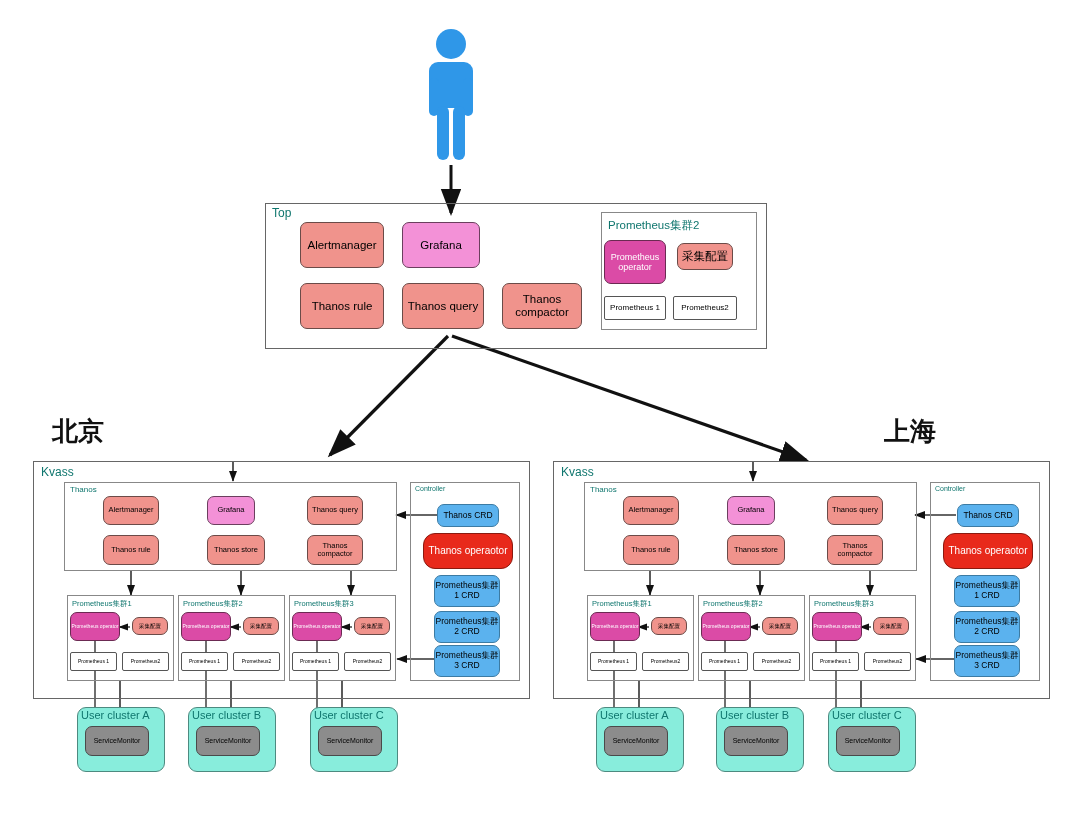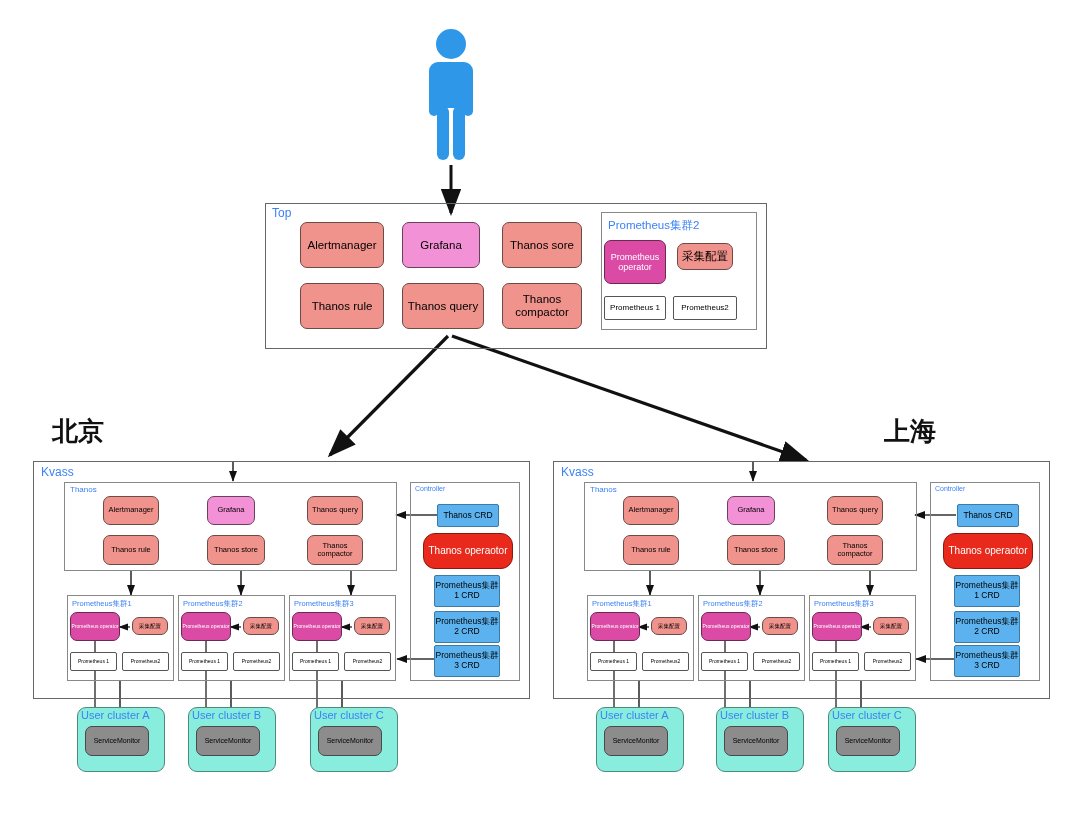--- a/index.html
+++ b/index.html
@@ -28,21 +28,21 @@
     color: #000;
   }
   
   .frame {
     position: absolute;
     border: 1px solid #666;
     background: transparent;
   }
   .frame-title {
     position: absolute;
-    color: #3b82f6;
+    color: #0f766e;
     white-space: nowrap;
   }
   .frame-thin { border: 1px solid #888; }
 
   
   .salmon {
     background: #F0938C;
     border: 1px solid #6b4b48;
     border-radius: 7px;
   }
@@ -83,21 +83,21 @@
     border: 1px solid #4a4a4a;
     border-radius: 7px;
   }
 
   
   .t-top      { font-size: 11.5px; }
   .t-topsm    { font-size: 10px; }
   .t-small    { font-size: 7.5px; }
   .t-tiny     { font-size: 5.6px; }
   .t-micro    { font-size: 5px; }
-  .t-blue     { font-size: 8.5px; }
+  .t-blue     { font-size: 8.5px; border-radius: 7px; }
   .t-red      { font-size: 10px; }
   .t-frame    { font-size: 12px; }
   .t-frame-sm { font-size: 8px; }
   .t-frame-xs { font-size: 7px; }
   .t-cluster  { font-size: 11px; }
   .t-sm-label { font-size: 7.5px; }
 
   .region-label {
     position: absolute;
     font-size: 26px;
@@ -191,21 +191,20 @@
     <rect x="42" y="50" width="10" height="38" rx="5" fill="#2F97E8"></rect>
     <rect x="16" y="78" width="12" height="54" rx="6" fill="#2F97E8"></rect>
     <rect x="32" y="78" width="12" height="54" rx="6" fill="#2F97E8"></rect>
   </svg>
 
   <div class="frame" style="left:265px; top:203px; width:502px; height:146px;"></div>
   <div class="frame-title t-frame" style="left:272px; top:206px;">Top</div>
 
   <div class="node salmon t-top" style="left:300px; top:222px; width:84px; height:46px;">Alertmanager</div>
   <div class="node pinkmag t-top" style="left:402px; top:222px; width:78px; height:46px;">Grafana</div>
-  <div class="node salmon t-top" style="left:502px; top:222px; width:80px; height:46px;">Thanos sore</div>
 
   <div class="node salmon t-top" style="left:300px; top:283px; width:84px; height:46px;">Thanos rule</div>
   <div class="node salmon t-top" style="left:402px; top:283px; width:82px; height:46px;">Thanos query</div>
   <div class="node salmon t-top" style="left:502px; top:283px; width:80px; height:46px;">Thanos compactor</div>
 
   <div class="frame frame-thin" style="left:601px; top:212px; width:156px; height:118px;"></div>
   <div class="frame-title t-topsm" style="left:608px; top:218px; font-size:11.5px;">Prometheus集群2</div>
   <div class="node deeppink t-small" style="left:604px; top:240px; width:62px; height:44px; font-size:9px;">Prometheus operator</div>
   <div class="node salmon t-top" style="left:677px; top:243px; width:56px; height:27px;">采集配置</div>
   <div class="node white t-small" style="left:604px; top:296px; width:62px; height:24px; font-size:8px;">Prometheus 1</div>

